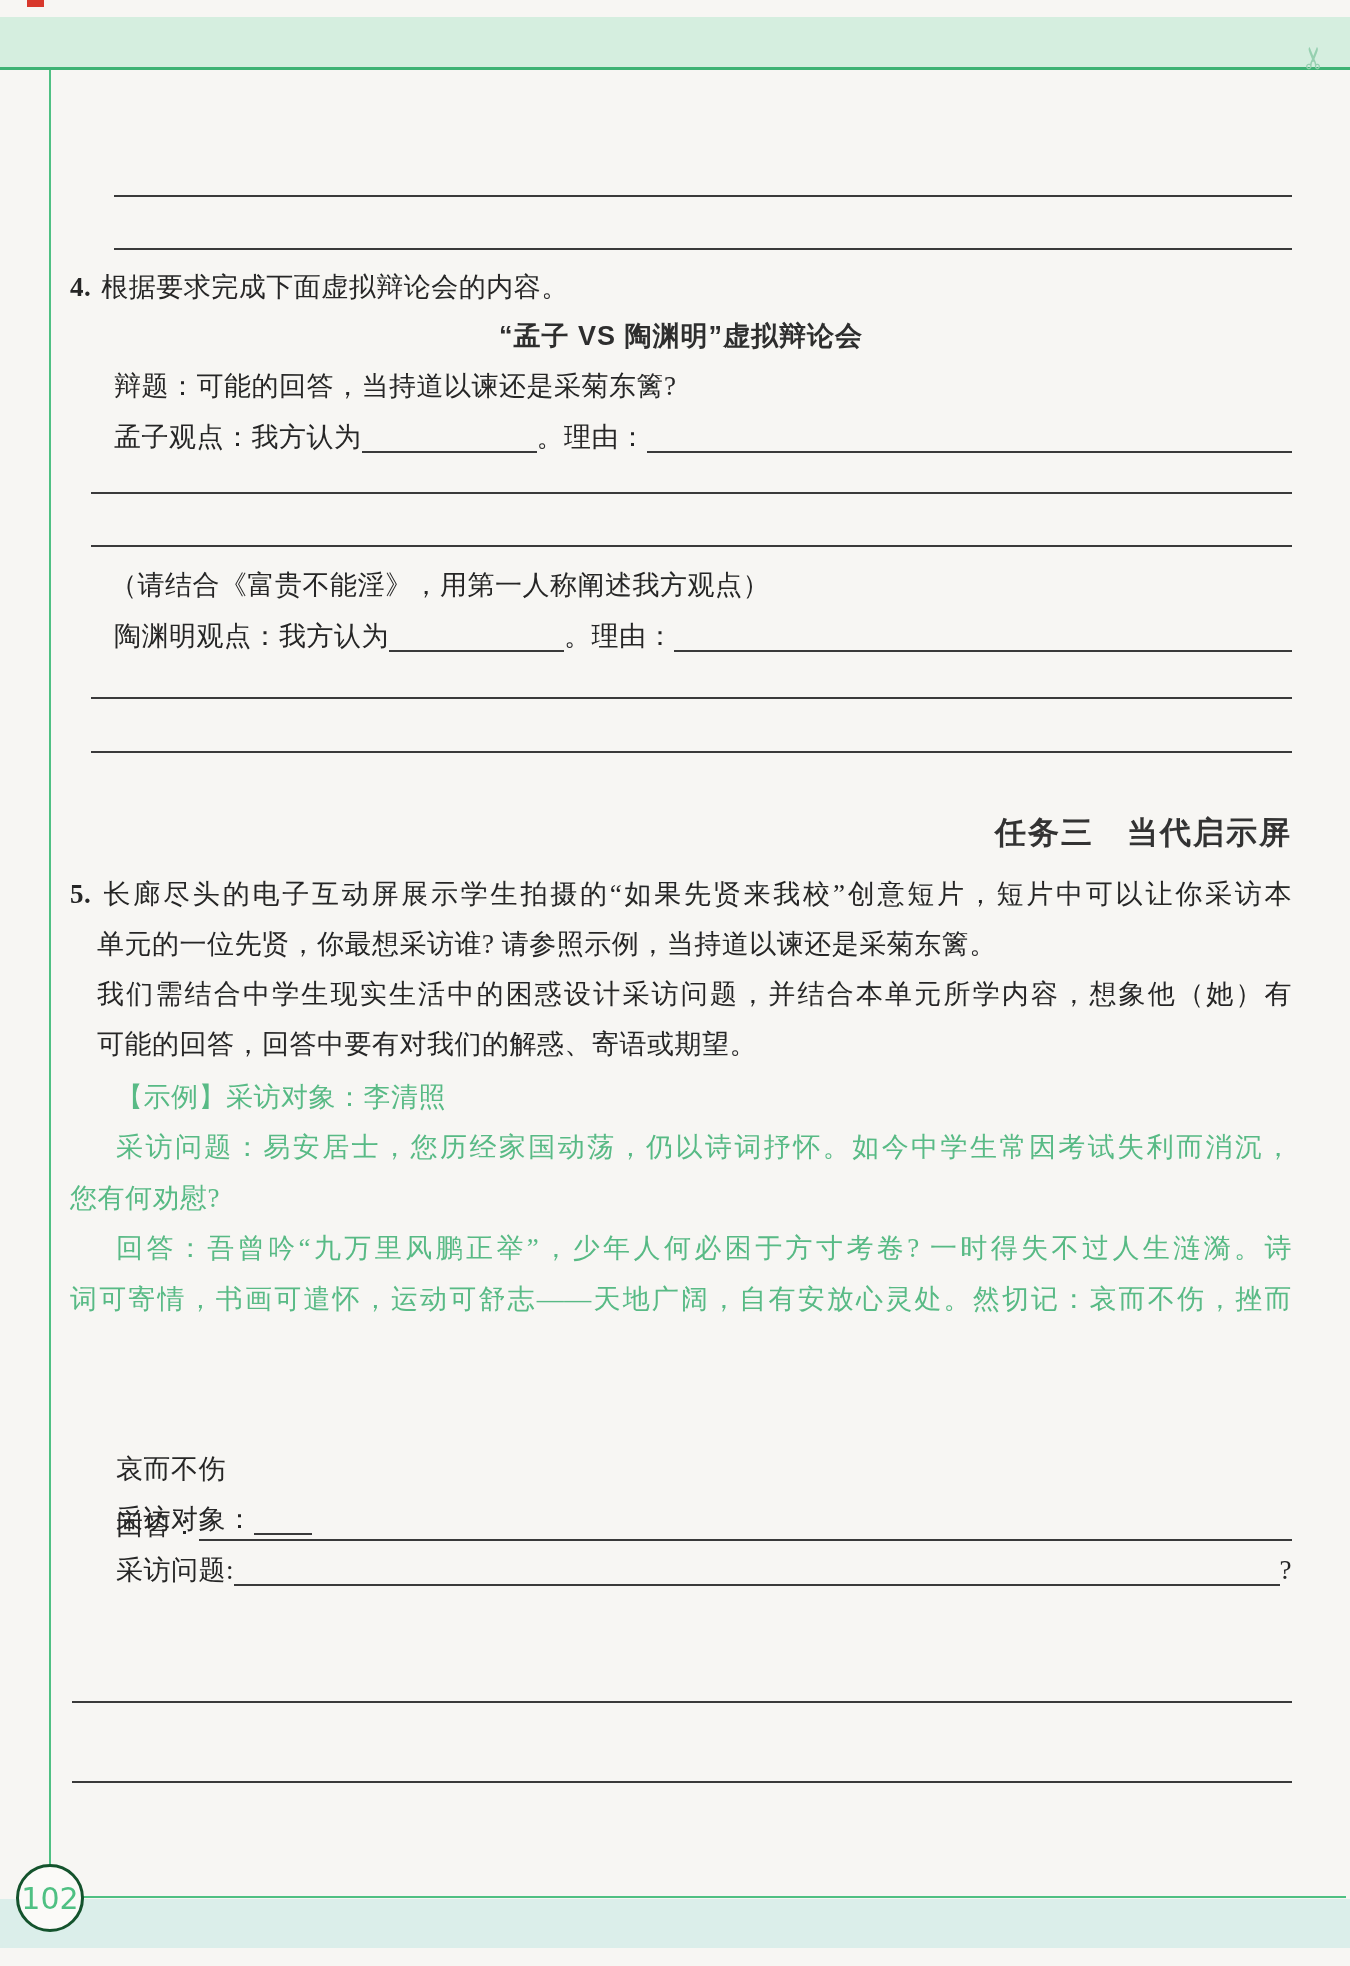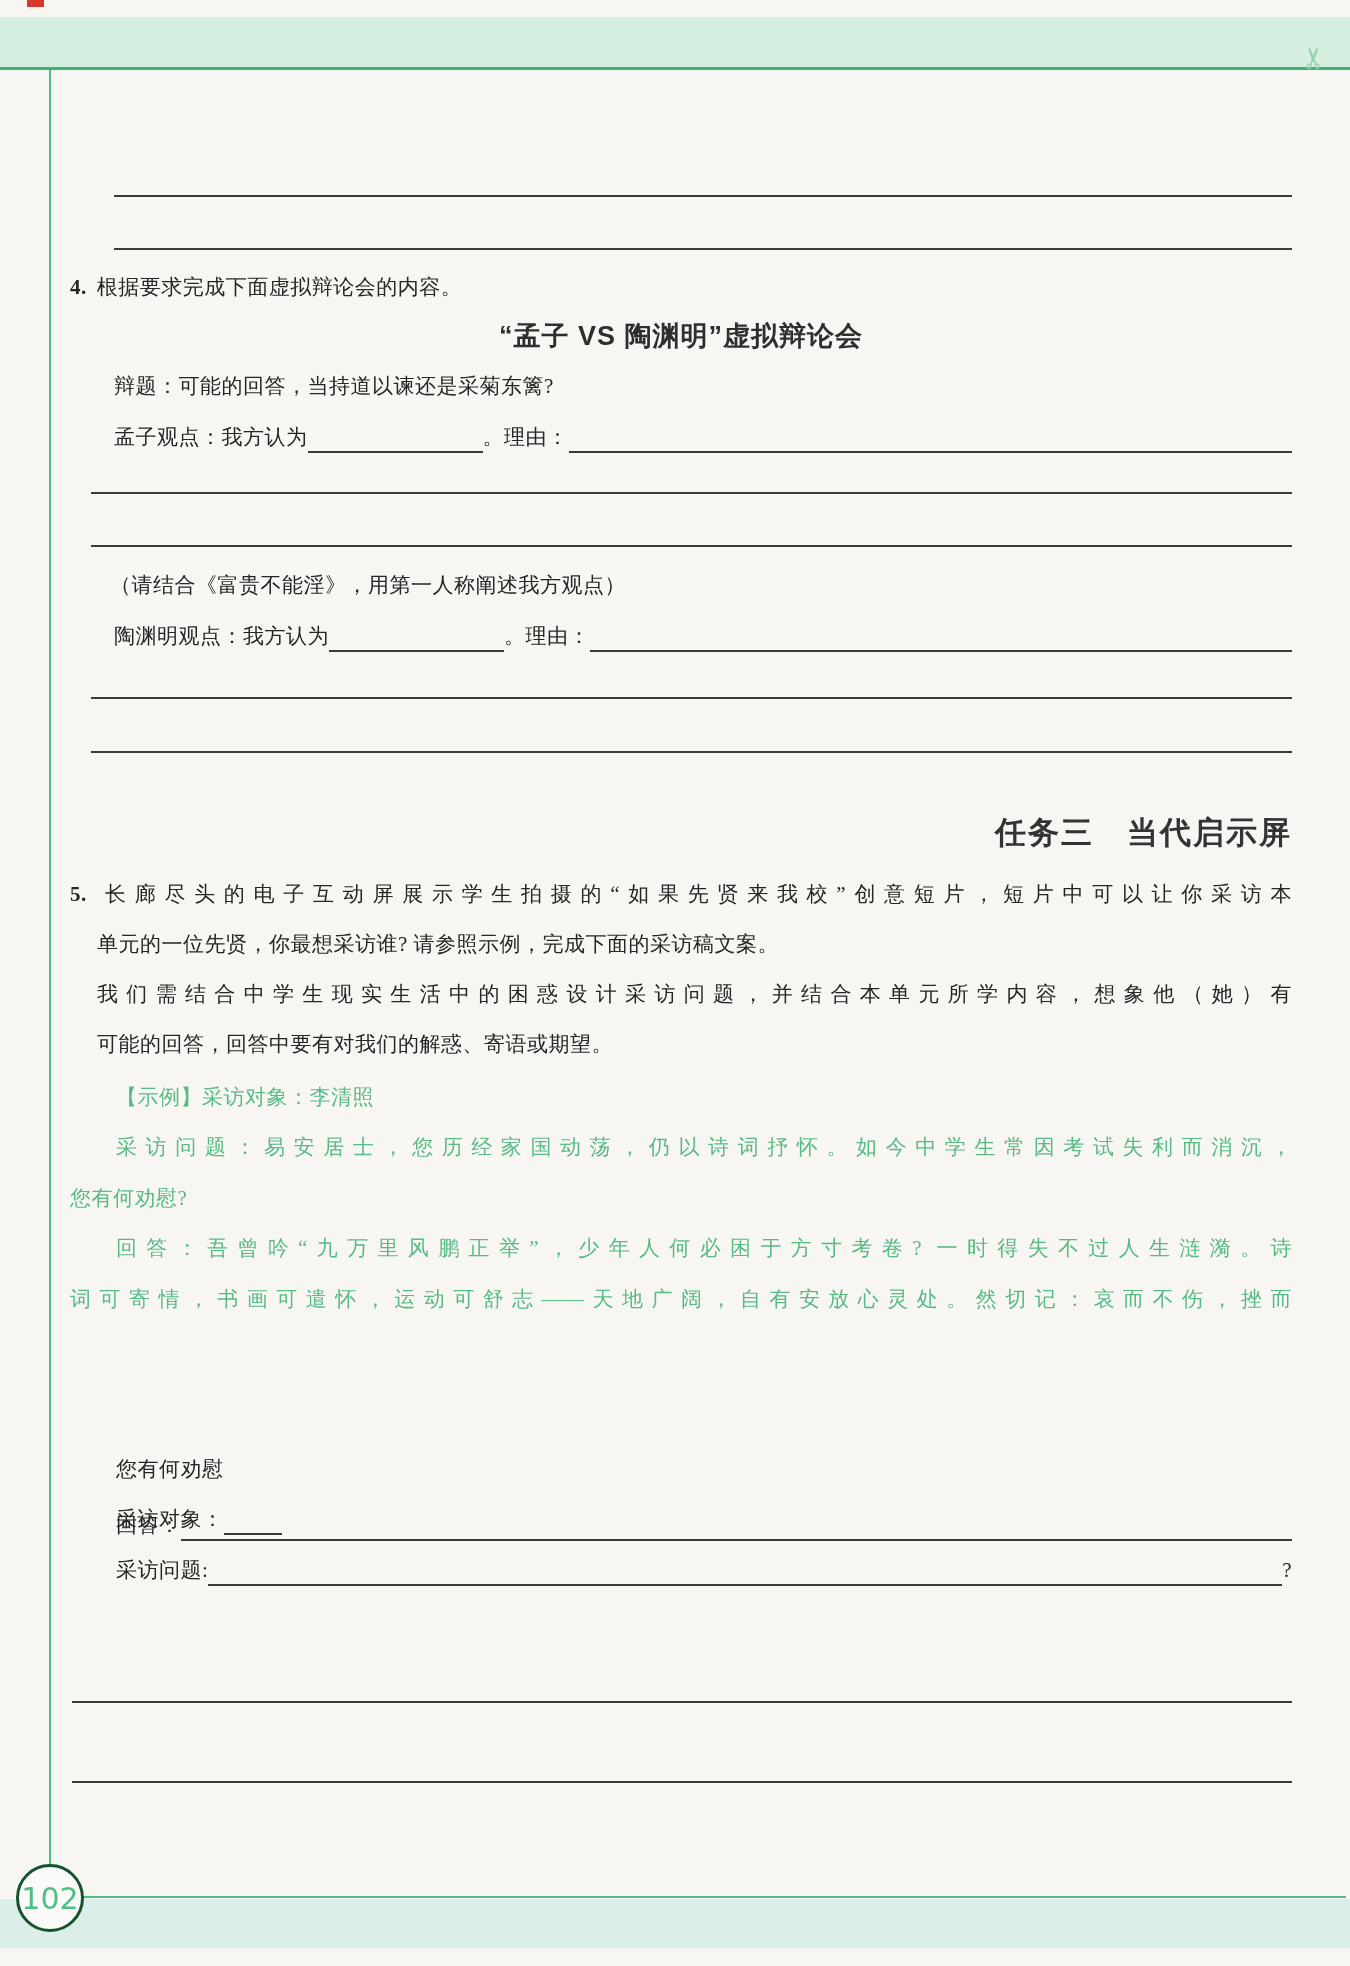--- a/index.html
+++ b/index.html
@@ -19,21 +19,21 @@
               transform:rotate(270deg); font-family:"DejaVu Sans",sans-serif; }
   .left-line   { position:absolute; left:49px; top:70px; width:2px; height:1800px; background:#4fc083; }
   .bottom-line { position:absolute; left:49px; right:4px; top:1896px; height:2px; background:#4fc083; }
   .bottom-band { position:absolute; left:0; top:1899px; width:100%; height:49px; background:#dbeeea; }
   .page-badge  { position:absolute; left:16px; top:1864px; width:68px; height:68px;
                  border:3px solid #14532d; border-radius:50%; background:#fbfaf8;
                  color:#4fc083; font-family:"DejaVu Sans",sans-serif; font-size:30px;
                  display:flex; align-items:center; justify-content:center; z-index:3; }
   
   .row { position:absolute; left:70px; right:58px; height:50px; line-height:50px;
-         font-size:21px; letter-spacing:0.5px; white-space:nowrap; }
+         font-size:27px; letter-spacing:0.5px; white-space:nowrap; }
   .just { text-align:justify; text-align-last:justify; white-space:normal; }
   .green { color:#58ba85; }
   .num { font-weight:bold; margin-right:10px; }
   .title-row { text-align:center; font-family:"Liberation Sans","DejaVu Sans",sans-serif;
                font-weight:bold; font-size:27px; letter-spacing:1px; color:#2e2e2e; }
   .heading-row { text-align:right; font-family:"Liberation Sans","DejaVu Sans",sans-serif;
                  font-weight:bold; font-size:31px; letter-spacing:2px; color:#333; }
   
   .blank { position:absolute; right:58px; height:50px; border-bottom:2px solid #3a3a3a; }
   
@@ -89,31 +89,31 @@
 
   <div class="blank" style="top:649px; left:91px;"></div>
   <div class="blank" style="top:703px; left:91px;"></div>
 
 
   <div class="row heading-row" style="top:808px;">任务三　当代启示屏</div>
 
   <div class="row just" style="top:869px;">
     <span class="num">5.</span><span>长廊尽头的电子互动屏展示学生拍摄的“如果先贤来我校”创意短片，短片中可以让你采访本</span>
   </div>
-  <div class="row" style="top:919px; padding-left:27px;">单元的一位先贤，你最想采访谁? 请参照示例，完成下面的采访稿文案。</div>
+  <div class="row" style="top:919px; padding-left:27px;">单元的一位先贤，你最想采访谁? 请参照示例，当持道以谏还是采菊东篱。</div>
   <div class="row just" style="top:969px; padding-left:27px;">我们需结合中学生现实生活中的困惑设计采访问题，并结合本单元所学内容，想象他（她）有</div>
   <div class="row" style="top:1019px; padding-left:27px;">可能的回答，回答中要有对我们的解惑、寄语或期望。</div>
 
   <div class="row green" style="top:1072px; padding-left:46px;">【示例】采访对象：李清照</div>
   <div class="row green just" style="top:1122px; padding-left:46px;">采访问题：易安居士，您历经家国动荡，仍以诗词抒怀。如今中学生常因考试失利而消沉，</div>
   <div class="row green" style="top:1173px;">您有何劝慰?</div>
   <div class="row green just" style="top:1223px; padding-left:46px;">回答：吾曾吟“九万里风鹏正举”，少年人何必困于方寸考卷? 一时得失不过人生涟漪。诗</div>
   <div class="row green just" style="top:1274px;">词可寄情，书画可遣怀，运动可舒志——天地广阔，自有安放心灵处。然切记：哀而不伤，挫而</div>
 
-  <div class="row" style="top:1444px; padding-left:46px;">您有何劝慰</div>
+  <div class="row" style="top:1444px; padding-left:46px;">哀而不伤</div>
 
   <div class="row frow" style="top:1494px; padding-left:46px;">
     <span class="lbl">采访对象：</span>
     <span class="ul" style="width:58px;"></span>
   </div>
 
   <div class="row frow" style="top:1545px; padding-left:46px;">
     <span class="lbl">采访问题:</span>
     <span class="ul grow"></span>
     <span class="lbl">?</span>

